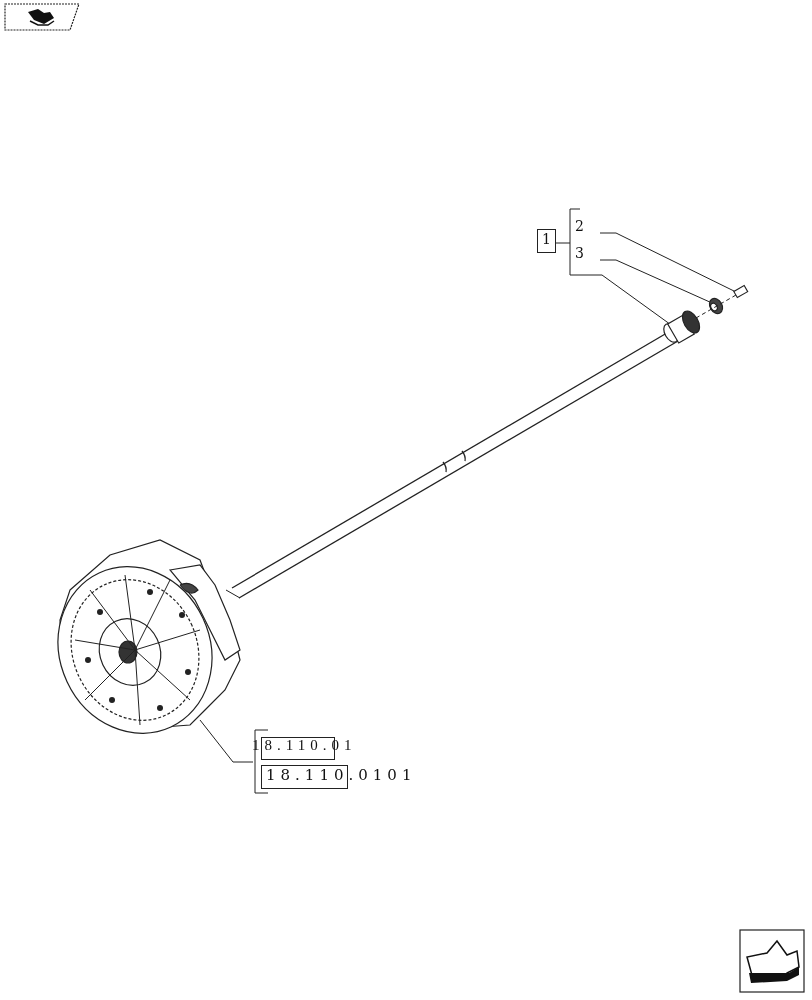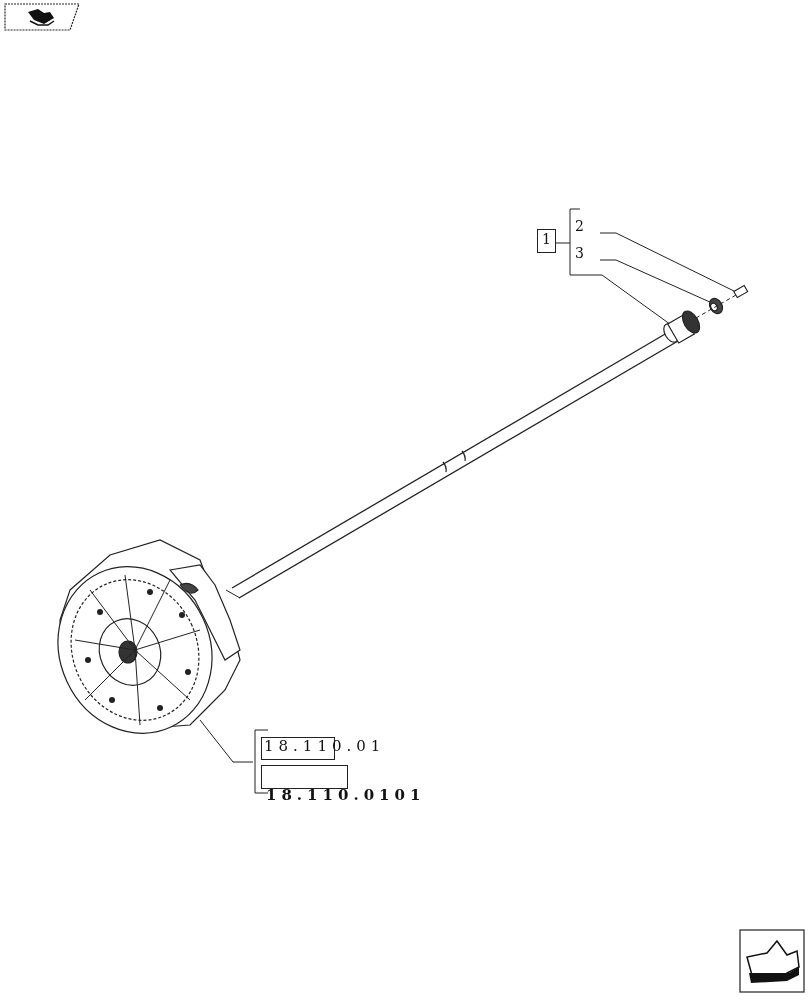--- a/index.html
+++ b/index.html
@@ -87,23 +87,23 @@
     <polyline points="268,730 255,730 255,793 268,793"></polyline>
   </g>
 </svg>
 
 <div class="box" style="left:537px;top:229px;width:17px;height:22px;"></div>
 <div class="lbl" style="left:542px;top:231px;">1</div>
 <div class="lbl" style="left:575px;top:218px;">2</div>
 <div class="lbl" style="left:575px;top:245px;">3</div>
 
 <div class="box" style="left:261px;top:737px;width:72px;height:21px;"></div>
-<div class="ref" style="left:264px;top:737px;">18.110.01</div>
+<div class="ref" style="left:252px;top:737px;font-family:Liberation Serif, serif;">18.110.01</div>
 <div class="box" style="left:261px;top:765px;width:85px;height:22px;"></div>
-<div class="ref" style="left:266px;top:786px;font-weight:bold;">18.110.0101</div>
+<div class="ref" style="left:266px;top:766px;">18.110.0101</div>
 
 <div style="position:absolute;left:739px;top:929px;width:66px;height:64px;">
   <svg width="66" height="64" viewBox="0 0 66 64">
     <rect x="1" y="1" width="64" height="62" fill="#fff" stroke="#222" stroke-width="1.2"></rect>
     <polygon points="8,28 14,50 48,50 48,44 60,38 58,22 48,26 38,12 28,24" fill="#fff" stroke="#111" stroke-width="1.5"></polygon>
     <polygon points="10,44 50,44 60,38 60,46 48,52 12,54" fill="#111"></polygon>
   </svg>
 </div>
 
 </body></html>

